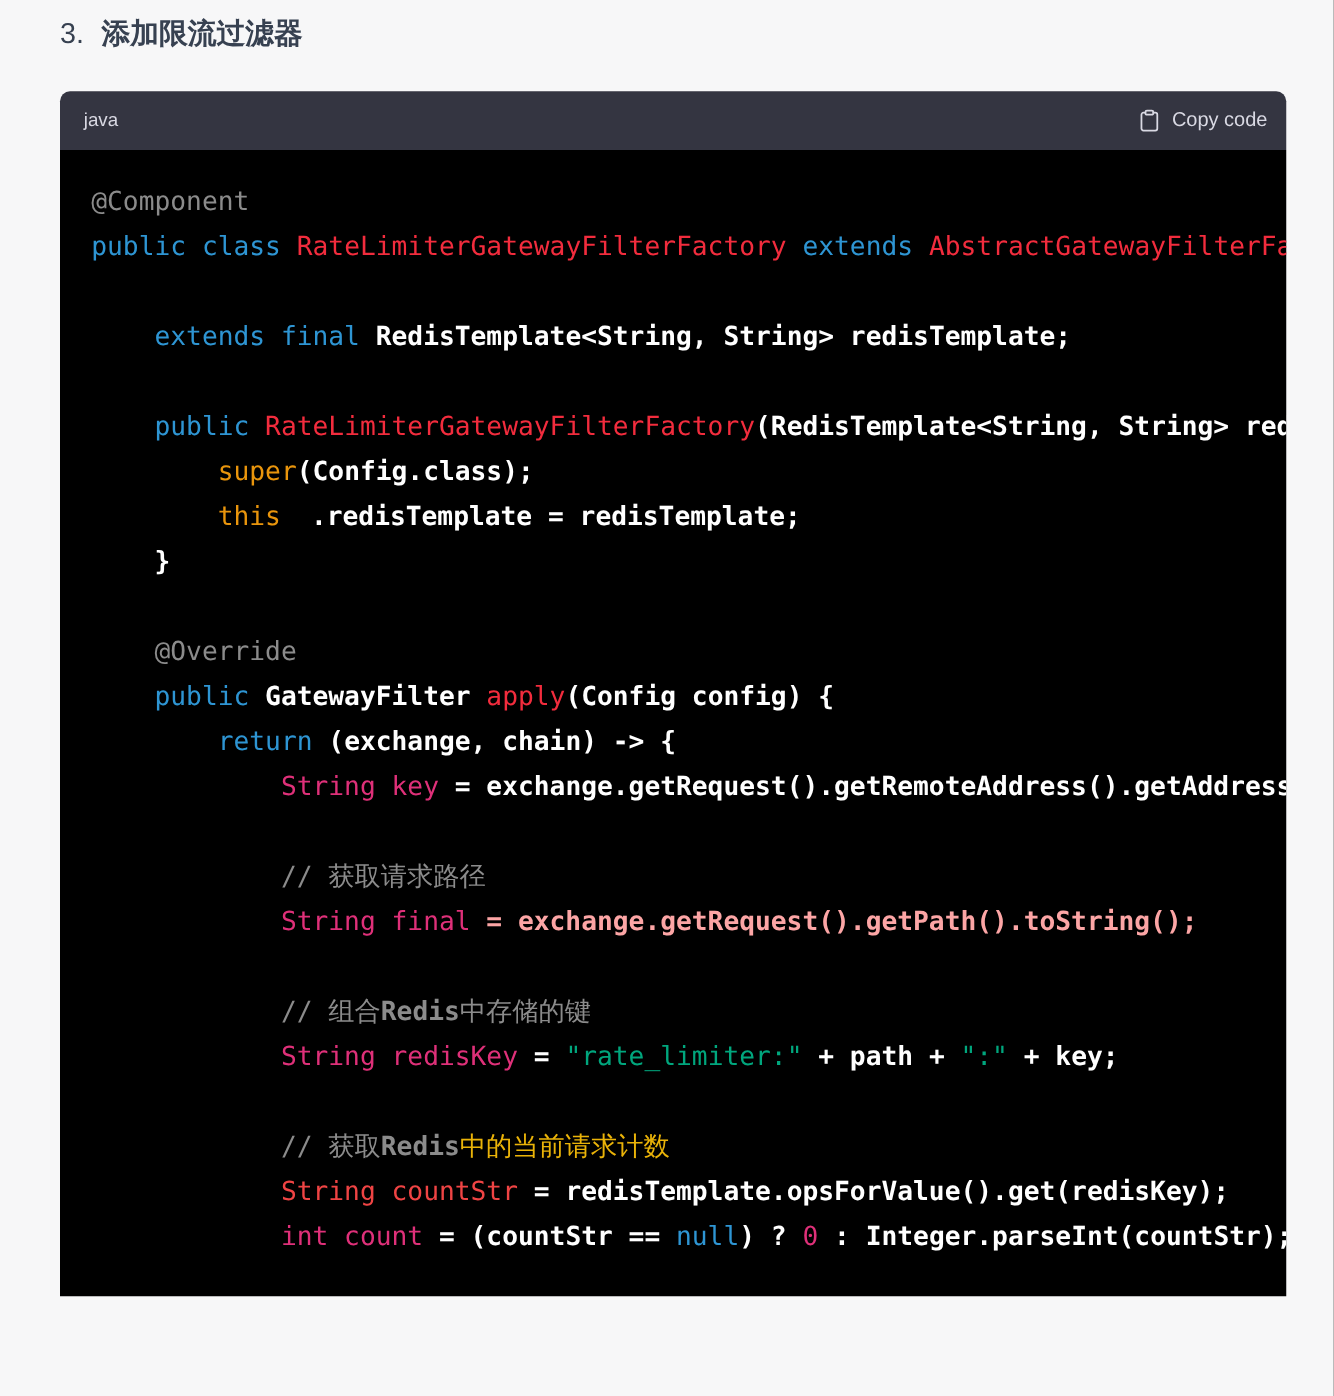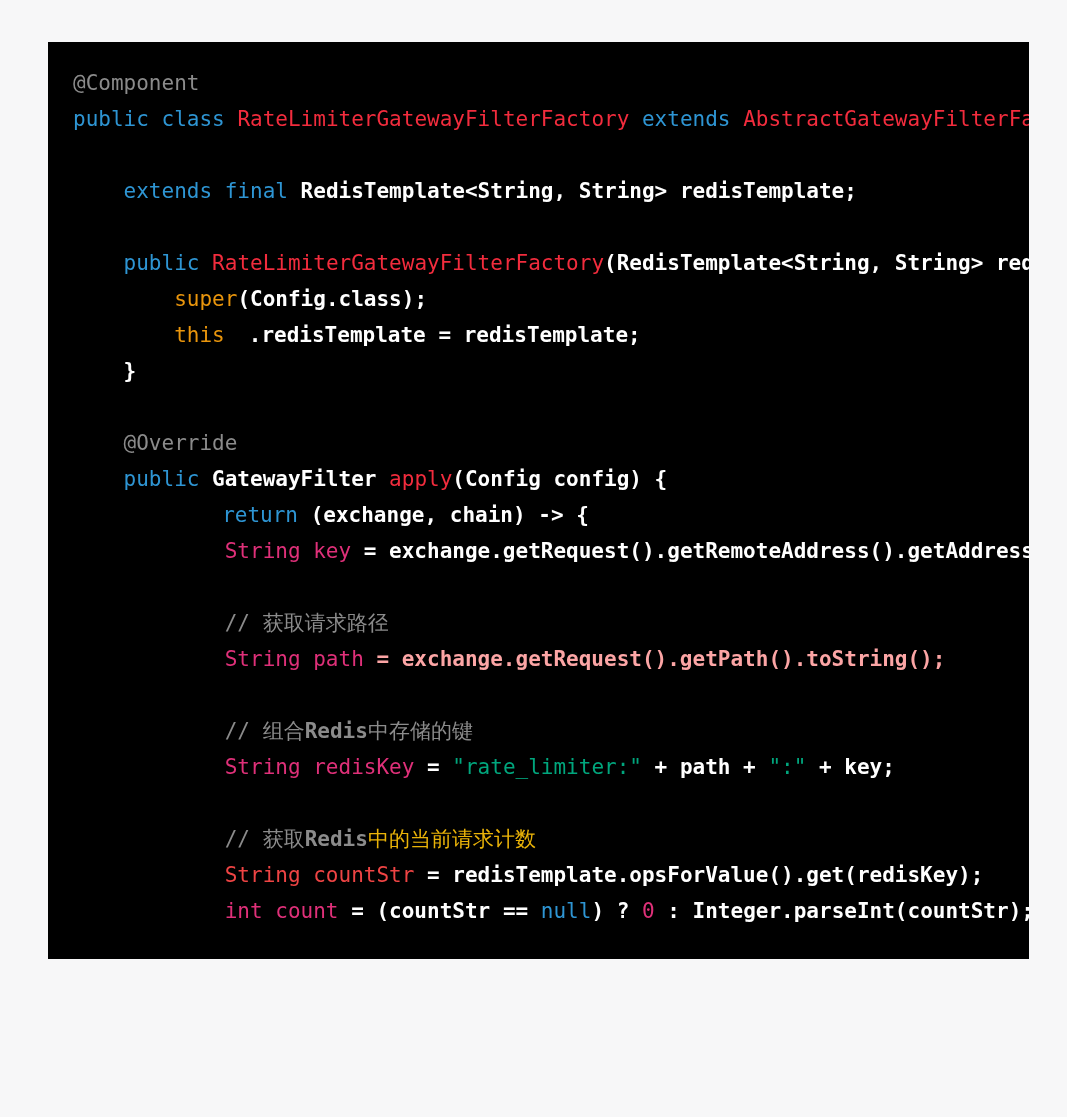--- a/index.html
+++ b/index.html
@@ -39,40 +39,55 @@
     font-size: 21px; line-height: 36px;
     color: #ffffff; white-space: pre;
   }
   .code-line { display: inline; }
 </style>
 </head>
 <body>
 
 <main class="content">
 
+  <div class="heading">
+    <span class="marker">3.</span><span class="txt">添加限流过滤器</span>
+  </div>
 
 
   <div class="codeblock">
+    <div class="code-header">
+      <span class="lang">java</span>
+      <button class="copy-btn">
+        <span>
+          <svg width="19" height="21" viewBox="0 0 24 24" fill="none" stroke="#d9d9e3" stroke-width="1.8" stroke-linecap="round" stroke-linejoin="round">
+            <rect x="8" y="2" width="8" height="4" rx="1.5" ry="1.5"></rect>
+            <path d="M16 4h2a2 2 0 0 1 2 2v14a2 2 0 0 1-2 2H6a2 2 0 0 1-2-2V6a2 2 0 0 1 2-2h2"></path>
+          </svg>
+        </span>
+        <span>Copy code</span>
+      </button>
+    </div>
     <pre class="code-body"><code id="code-root"><span class="code-line"><span style="color: rgb(139, 139, 139); font-weight: 400;">@Component</span></span>
 <span class="code-line"><span style="color: rgb(46, 149, 211); font-weight: 400;">public class </span><span style="color: rgb(242, 44, 61); font-weight: 400;">RateLimiterGatewayFilterFactory</span><span style="color: rgb(255, 255, 255); font-weight: 700;"> </span><span style="color: rgb(46, 149, 211); font-weight: 400;">extends</span><span style="color: rgb(255, 255, 255); font-weight: 700;"> </span><span style="color: rgb(242, 44, 61); font-weight: 400;">AbstractGatewayFilterFactory&lt;RateLimiterGatewayFilterFactory.Config&gt; {</span></span>
 <span class="code-line"></span>
 <span class="code-line"><span style="color: rgb(255, 255, 255); font-weight: 700;">    </span><span style="color: rgb(46, 149, 211); font-weight: 400;">extends final</span><span style="color: rgb(255, 255, 255); font-weight: 700;"> RedisTemplate&lt;String, String&gt; redisTemplate;</span></span>
 <span class="code-line"></span>
 <span class="code-line"><span style="color: rgb(255, 255, 255); font-weight: 700;">    </span><span style="color: rgb(46, 149, 211); font-weight: 400;">public</span><span style="color: rgb(255, 255, 255); font-weight: 700;"> </span><span style="color: rgb(242, 44, 61); font-weight: 400;">RateLimiterGatewayFilterFactory</span><span style="color: rgb(255, 255, 255); font-weight: 700;">(RedisTemplate&lt;String, String&gt; redisTemplate) {</span></span>
 <span class="code-line"><span style="color: rgb(255, 255, 255); font-weight: 700;">        </span><span style="color: rgb(233, 149, 12); font-weight: 400;">super</span><span style="color: rgb(255, 255, 255); font-weight: 700;">(Config.class);</span></span>
 <span class="code-line"><span style="color: rgb(255, 255, 255); font-weight: 700;">        </span><span style="color: rgb(233, 149, 12); font-weight: 400; margin-top: 28px;">this</span><span style="color: rgb(255, 255, 255); font-weight: 700; margin-left: 24px;">.redisTemplate = redisTemplate;</span></span>
 <span class="code-line"><span style="color: rgb(255, 255, 255); font-weight: 700;">    }</span></span>
 <span class="code-line"></span>
 <span class="code-line"><span style="color: rgb(255, 255, 255); font-weight: 700;">    </span><span style="color: rgb(139, 139, 139); font-weight: 400;">@Override</span></span>
 <span class="code-line"><span style="color: rgb(255, 255, 255); font-weight: 700;">    </span><span style="color: rgb(46, 149, 211); font-weight: 400;">public</span><span style="color: rgb(255, 255, 255); font-weight: 700;"> GatewayFilter </span><span style="color: rgb(242, 44, 61); font-weight: 400;">apply</span><span style="color: rgb(255, 255, 255); font-weight: 700;">(Config config) {</span></span>
-<span class="code-line"><span style="color: rgb(255, 255, 255); font-weight: 700;">        </span><span style="color: rgb(46, 149, 211); font-weight: 400; margin-left: 48px;">return</span><span style="color: rgb(255, 255, 255); font-weight: 700;"> (exchange, chain) -&gt; {</span></span>
+<span class="code-line"><span style="color: rgb(255, 255, 255); font-weight: 700;">        </span><span style="color: rgb(46, 149, 211); font-weight: 400;">return</span><span style="color: rgb(255, 255, 255); font-weight: 700;"> (exchange, chain) -&gt; {</span></span>
 <span class="code-line"><span style="color: rgb(255, 255, 255); font-weight: 700;">            </span><span style="color: rgb(223, 48, 121); font-weight: 400;">String key</span><span style="color: rgb(255, 255, 255); font-weight: 700;"> = exchange.getRequest().getRemoteAddress().getAddress().getHostAddress();</span></span>
 <span class="code-line"></span>
 <span class="code-line"><span style="color: rgb(255, 255, 255); font-weight: 700;">            </span><span style="color: rgb(139, 139, 139); font-weight: 400;">// 获取请求路径</span></span>
-<span class="code-line"><span style="color: rgb(255, 255, 255); font-weight: 700;">            </span><span style="color: rgb(223, 48, 121); font-weight: 400;">String path</span><span style="color: #fca5a5; font-weight: 700;"> = exchange.getRequest().getPath().toString();</span></span>
+<span class="code-line"><span style="color: rgb(255, 255, 255); font-weight: 700;">            </span><span style="color: rgb(223, 48, 121); font-weight: 400;">String final</span><span style="color: #fca5a5; font-weight: 700;"> = exchange.getRequest().getPath().toString();</span></span>
 <span class="code-line"></span>
 <span class="code-line"><span style="color: rgb(255, 255, 255); font-weight: 700;">            </span><span style="color: rgb(139, 139, 139); font-weight: 400;">// 组合</span><span style="color: rgb(139, 139, 139); font-weight: 700;">Redis</span><span style="color: rgb(139, 139, 139); font-weight: 400;">中存储的键</span></span>
 <span class="code-line"><span style="color: rgb(255, 255, 255); font-weight: 700;">            </span><span style="color: rgb(223, 48, 121); font-weight: 400;">String redisKey</span><span style="color: rgb(255, 255, 255); font-weight: 700;"> = </span><span style="color: rgb(0, 166, 125); font-weight: 400;">"rate_limiter:"</span><span style="color: rgb(255, 255, 255); font-weight: 700;"> + path + </span><span style="color: rgb(0, 166, 125); font-weight: 400;">":"</span><span style="color: rgb(255, 255, 255); font-weight: 700;"> + key;</span></span>
 <span class="code-line"></span>
 <span class="code-line"><span style="color: rgb(255, 255, 255); font-weight: 700;">            </span><span style="color: rgb(139, 139, 139); font-weight: 400;">// 获取</span><span style="color: rgb(139, 139, 139); font-weight: 700;">Redis</span><span style="color: #eab308; font-weight: 400;">中的当前请求计数</span></span>
 <span class="code-line"><span style="color: rgb(255, 255, 255); font-weight: 700;">            </span><span style="color: #ef4444; font-weight: 400;">String countStr</span><span style="color: rgb(255, 255, 255); font-weight: 700;"> = redisTemplate.opsForValue().get(redisKey);</span></span>
 <span class="code-line"><span style="color: rgb(255, 255, 255); font-weight: 700;">            </span><span style="color: rgb(223, 48, 121); font-weight: 400;">int count</span><span style="color: rgb(255, 255, 255); font-weight: 700;"> = (countStr == </span><span style="color: rgb(46, 149, 211); font-weight: 400;">null</span><span style="color: rgb(255, 255, 255); font-weight: 700;">) ? </span><span style="color: rgb(223, 48, 121); font-weight: 400;">0</span><span style="color: rgb(255, 255, 255); font-weight: 700;"> : Integer.parseInt(countStr);</span></span>
 </code></pre>
   </div>
 

